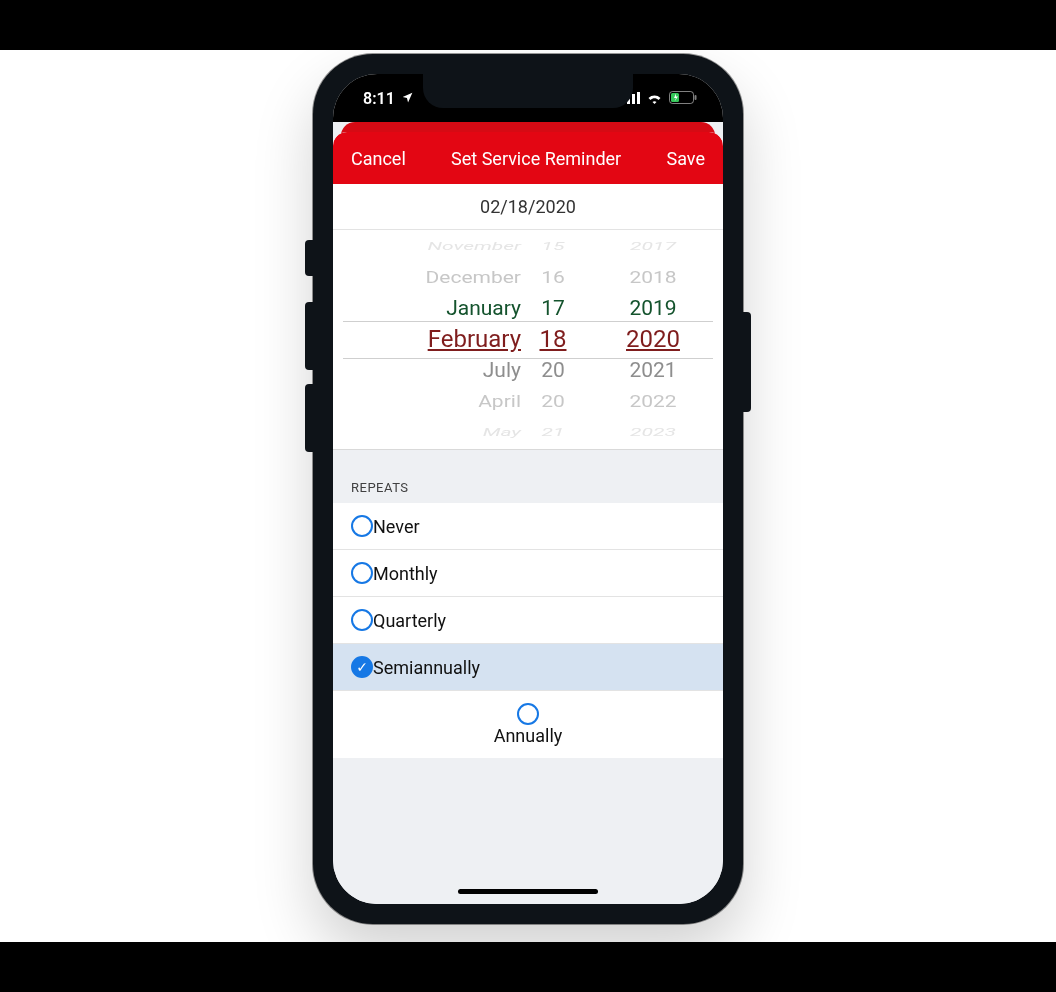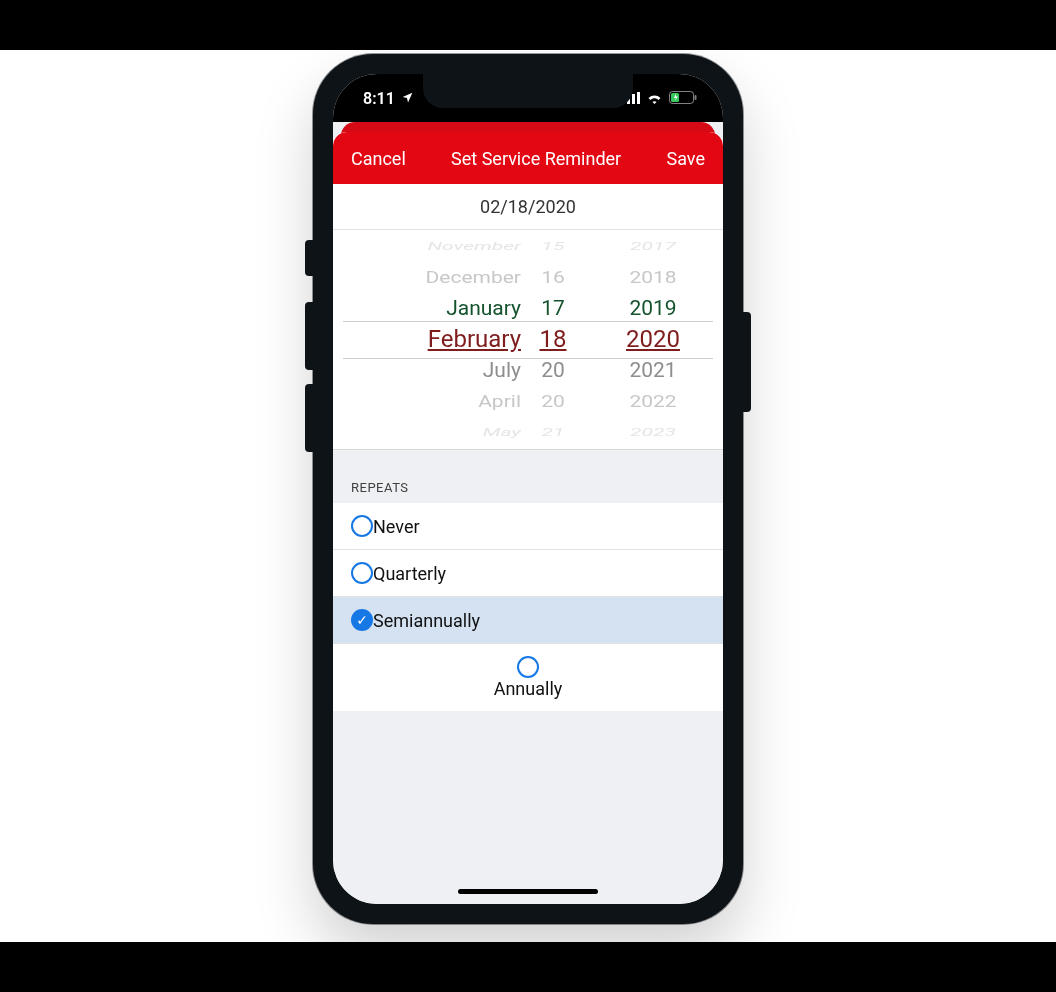--- a/index.html
+++ b/index.html
@@ -284,20 +284,24 @@
         <div class="spacer"></div>
         <div class="section-header">REPEATS</div>
 
         <div class="list">
           <div class="row">
             <span class="radio"></span>
             <span>Never</span>
           </div>
           <div class="row">
             <span class="radio"></span>
+            <span>Monthly</span>
+          </div>
+          <div class="row">
+            <span class="radio"></span>
             <span>Quarterly</span>
           </div>
           <div class="row selected">
             <span class="radio checked">✓</span>
             <span>Semiannually</span>
           </div>
           <div class="row">
             <span class="radio"></span>
             <span>Annually</span>
           </div>

